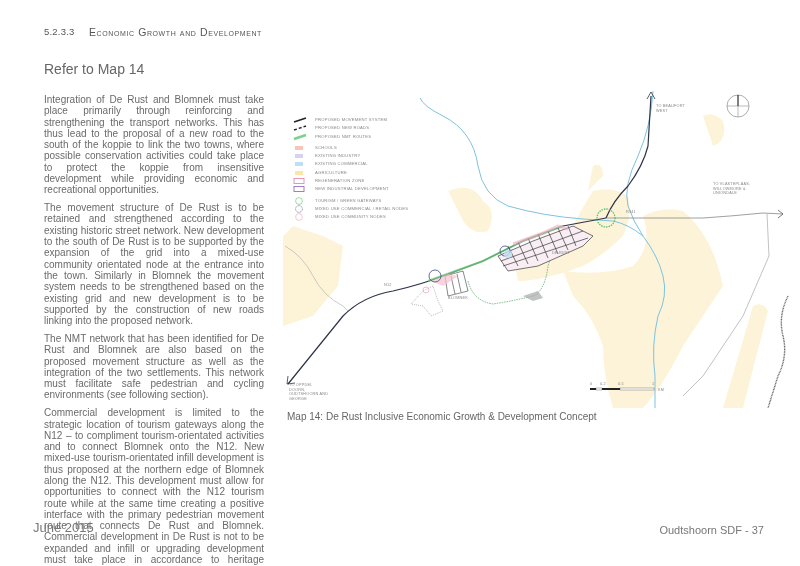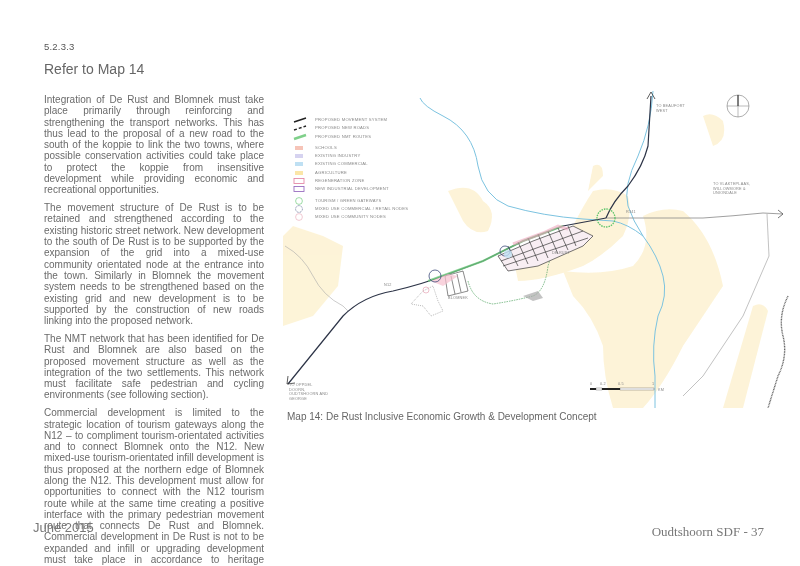--- a/index.html
+++ b/index.html
@@ -1,43 +1,44 @@
 <!DOCTYPE html>
 <html><head>
   <meta charset="utf-8">
   <style>
     html, body { margin: 0; padding: 0; background: #ffffff; }
     body { width: 800px; height: 566px; position: relative; overflow: hidden; font-family: "Liberation Sans", sans-serif; color: #6a6a6a; }
     .page { position: absolute; left: 0; top: 0; width: 800px; height: 566px; background: #fff; }
     .section-heading { position: absolute; left: 44px; top: 26px; font-size: 9.5px; color: #555; letter-spacing: 0.2px; }
-    .section-heading .num { position: absolute; left: 0; top: 15px; }
+    .section-heading .num { position: absolute; left: 0; top: 0; }
     .section-heading .title { position: absolute; left: 45px; top: 0; width: 260px; font-variant: small-caps; line-height: 13px; font-size: 10.5px; letter-spacing: 0.6px; }
     .refer { position: absolute; left: 44px; top: 61px; font-size: 14px; color: #666; }
     .body-text { position: absolute; left: 44px; top: 94px; width: 220px; font-size: 10px; line-height: 11.3px; color: #6a6a6a; text-align: justify; }
     .body-text p { margin: 0 0 6.5px 0; }
     .map { position: absolute; left: 283px; top: 86px; width: 517px; height: 322px; }
     .map svg { width: 100%; height: 100%; display: block; }
     .legend { position: absolute; left: 292px; top: 116px; width: 150px; }
     .legend-item { position: relative; height: 8.3px; font-size: 4.2px; color: #888; letter-spacing: 0.2px; text-transform: uppercase; }
     .legend-item .sym { position: absolute; left: 0; top: 0; width: 16px; height: 8px; }
     .legend-item .lbl { position: absolute; left: 23px; top: 1px; white-space: nowrap; }
     .legend-gap { height: 3px; }
     .caption { position: absolute; left: 287px; top: 411px; font-size: 10px; color: #666; }
     .footer-left { position: absolute; left: 33px; top: 520px; font-size: 13px; color: #777; }
-    .footer-right { position: absolute; right: 36px; top: 524px; font-size: 13px; color: #777; font-family: Liberation Serif, serif; }
+    .footer-right { position: absolute; right: 36px; top: 524px; font-size: 11px; color: #777; }
     .map-label { position: absolute; font-size: 3.8px; color: #888; text-transform: uppercase; line-height: 4.5px; letter-spacing: 0.2px; }
   </style>
 </head>
 <body>
 
 <div class="page">
 
   <div class="section-heading">
     <span class="num">5.2.3.3</span>
     <div class="title">
+      <div>Economic Growth and Development</div>
     </div>
   </div>
 
   <div class="refer">Refer to Map 14</div>
 
   <div class="body-text">
     <p>Integration of De Rust and Blomnek must take place primarily through reinforcing and strengthening the transport networks. This has thus lead to the proposal of a new road to the south of the koppie to link the two towns, where possible conservation activities could take place to protect the koppie from insensitive development while providing economic and recreational opportunities.</p>
     <p>The movement structure of De Rust is to be retained and strengthened according to the existing historic street network. New development to the south of De Rust is to be supported by the expansion of the grid into a mixed-use community orientated node at the entrance into the town. Similarly in Blomnek the movement system needs to be strengthened based on the existing grid and new development is to be supported by the construction of new roads linking into the proposed network.</p>
     <p>The NMT network that has been identified for De Rust and Blomnek are also based on the proposed movement structure as well as the integration of the two settlements. This network must facilitate safe pedestrian and cycling environments (see following section).</p>
     <p>Commercial development is limited to the strategic location of tourism gateways along the N12 – to compliment tourism-orientated activities and to connect Blomnek onto the N12. New mixed-use tourism-orientated infill development is thus proposed at the northern edge of Blomnek along the N12. This development must allow for opportunities to connect with the N12 tourism route while at the same time creating a positive interface with the primary pedestrian movement route that connects De Rust and Blomnek. Commercial development in De Rust is not to be expanded and infill or upgrading development must take place in accordance to heritage guidelines.</p>

